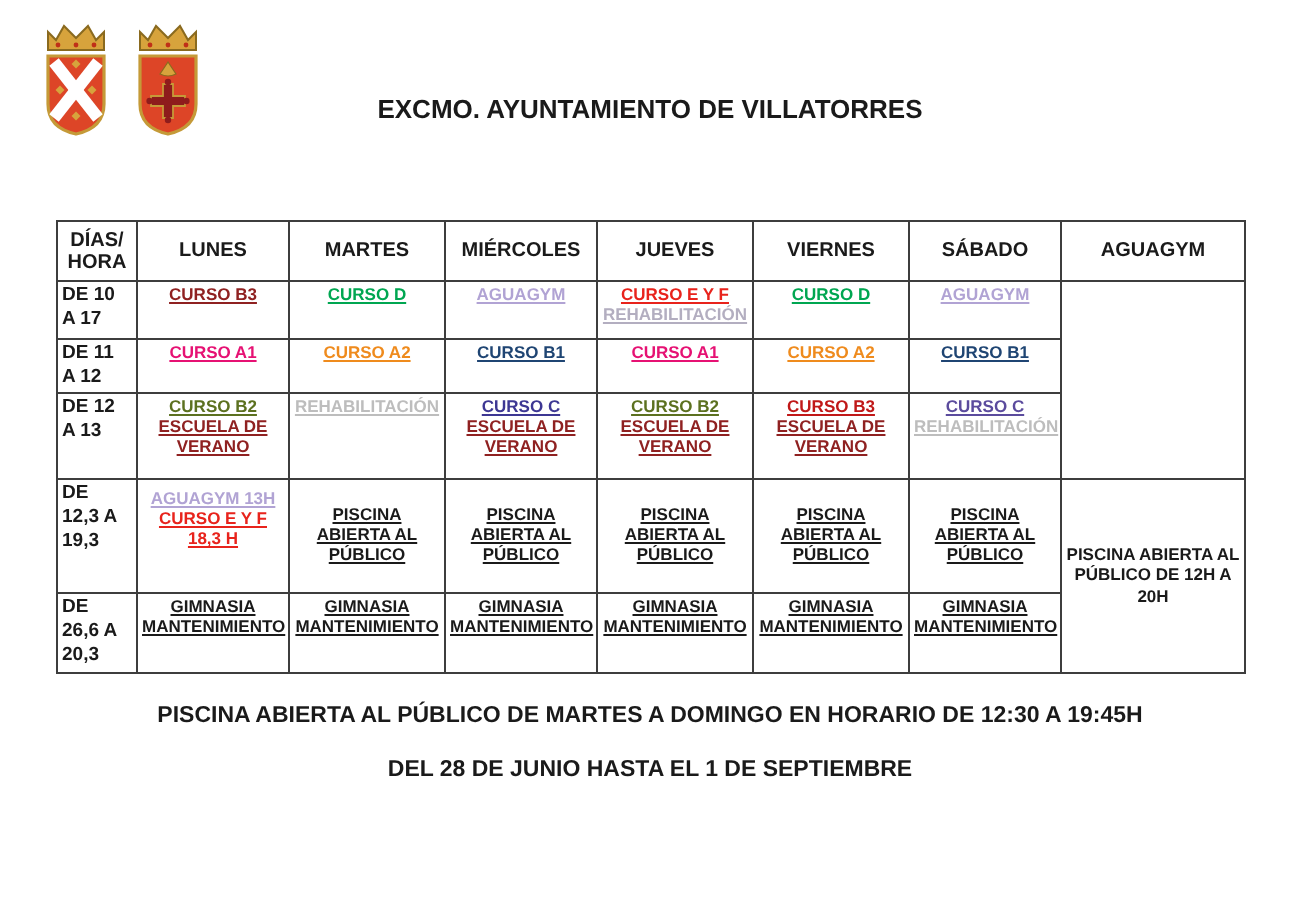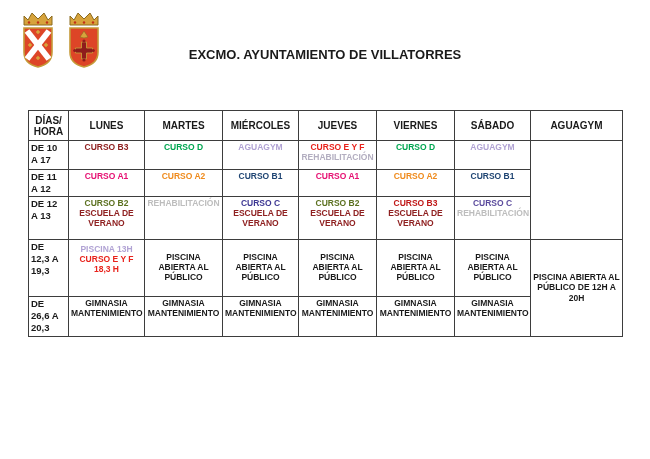--- a/index.html
+++ b/index.html
@@ -7,21 +7,21 @@
         font-family:"Liberation Sans",sans-serif;font-weight:700;color:#1a1a1a;overflow:hidden;}
   .shields{position:absolute;left:18px;top:8px;display:flex;gap:6px;}
   .title{position:absolute;top:15px;left:0;right:0;text-align:center;font-size:11.5px;letter-spacing:.1px;}
   .subtitle{position:absolute;top:47px;left:0;right:0;text-align:center;font-size:13px;}
   table.sched{position:absolute;top:110px;left:28px;width:594px;border-collapse:collapse;table-layout:fixed;}
   table.sched th,table.sched td{border:1.5px solid #3d3d3d;padding:1px 2px;}
   table.sched th{font-size:10px;text-align:center;vertical-align:middle;}
   th.time-h{font-size:10px;text-align:left;padding-left:4px;}
   td.time{font-size:9.5px;text-align:left;vertical-align:top;padding-left:4px;padding-top:2px;line-height:1.25;}
   td.cell{font-size:8.5px;text-align:center;vertical-align:top;padding-top:3px;line-height:1.2;}
-  td.cell .seg{margin:0;}
+  td.cell .seg{margin:0;text-decoration:underline;}
   thead tr{height:30px;}
   tbody tr:nth-child(1){height:29px;margin-left:31px;}
   tbody tr:nth-child(2){height:25px;}
   tbody tr:nth-child(3){height:43px;margin-left:16px;}
   tbody tr:nth-child(4){height:57px;}
   tbody tr:nth-child(5){height:40px;}
   tbody tr:nth-child(4) td.cell{vertical-align:middle;padding-top:0;}
   tbody tr:nth-child(4) td.cell.first-day{vertical-align:top;padding-top:4px;}
   td.domingo{font-size:8.5px;text-align:center;vertical-align:middle;line-height:1.25;}
   .footer1{position:absolute;top:352px;left:0;right:0;text-align:center;font-size:11.5px;}
@@ -171,21 +171,21 @@
             <div class="seg" style="color: rgb(189, 189, 189);">REHABILITACIÓN</div>
           </td>
         </tr>
         <tr>
           <td class="time">
             <div class="seg">DE</div>
             <div class="seg">12,3 A</div>
             <div class="seg">19,3</div>
           </td>
           <td class="cell first-day">
-            <div class="seg" style="color: rgb(177, 163, 212);">PISCINA 13H</div>
+            <div class="seg" style="color: rgb(177, 163, 212);">AGUAGYM 13H</div>
             <div class="seg" style="color: rgb(232, 35, 28);">CURSO E Y F 18,3 H</div>
           </td>
           <td class="cell">
             <div class="seg" style="color: rgb(26, 26, 26);">PISCINA ABIERTA AL PÚBLICO</div>
           </td>
           <td class="cell">
             <div class="seg" style="color: rgb(26, 26, 26);">PISCINA ABIERTA AL PÚBLICO</div>
           </td>
           <td class="cell">
             <div class="seg" style="color: rgb(26, 26, 26);">PISCINA ABIERTA AL PÚBLICO</div>
@@ -221,13 +221,15 @@
           <td class="cell">
             <div class="seg" style="color: rgb(26, 26, 26);">GIMNASIA MANTENIMIENTO</div>
           </td>
           <td class="cell">
             <div class="seg" style="color: rgb(26, 26, 26);">GIMNASIA MANTENIMIENTO</div>
           </td>
         </tr>
       </tbody>
   </table>
 
+  <div class="footer1">PISCINA ABIERTA AL PÚBLICO DE MARTES A DOMINGO EN HORARIO DE 12:30 A 19:45H</div>
+  <div class="footer2">DEL 28 DE JUNIO HASTA EL 1 DE SEPTIEMBRE</div>
 </div>
 
 </body></html>

